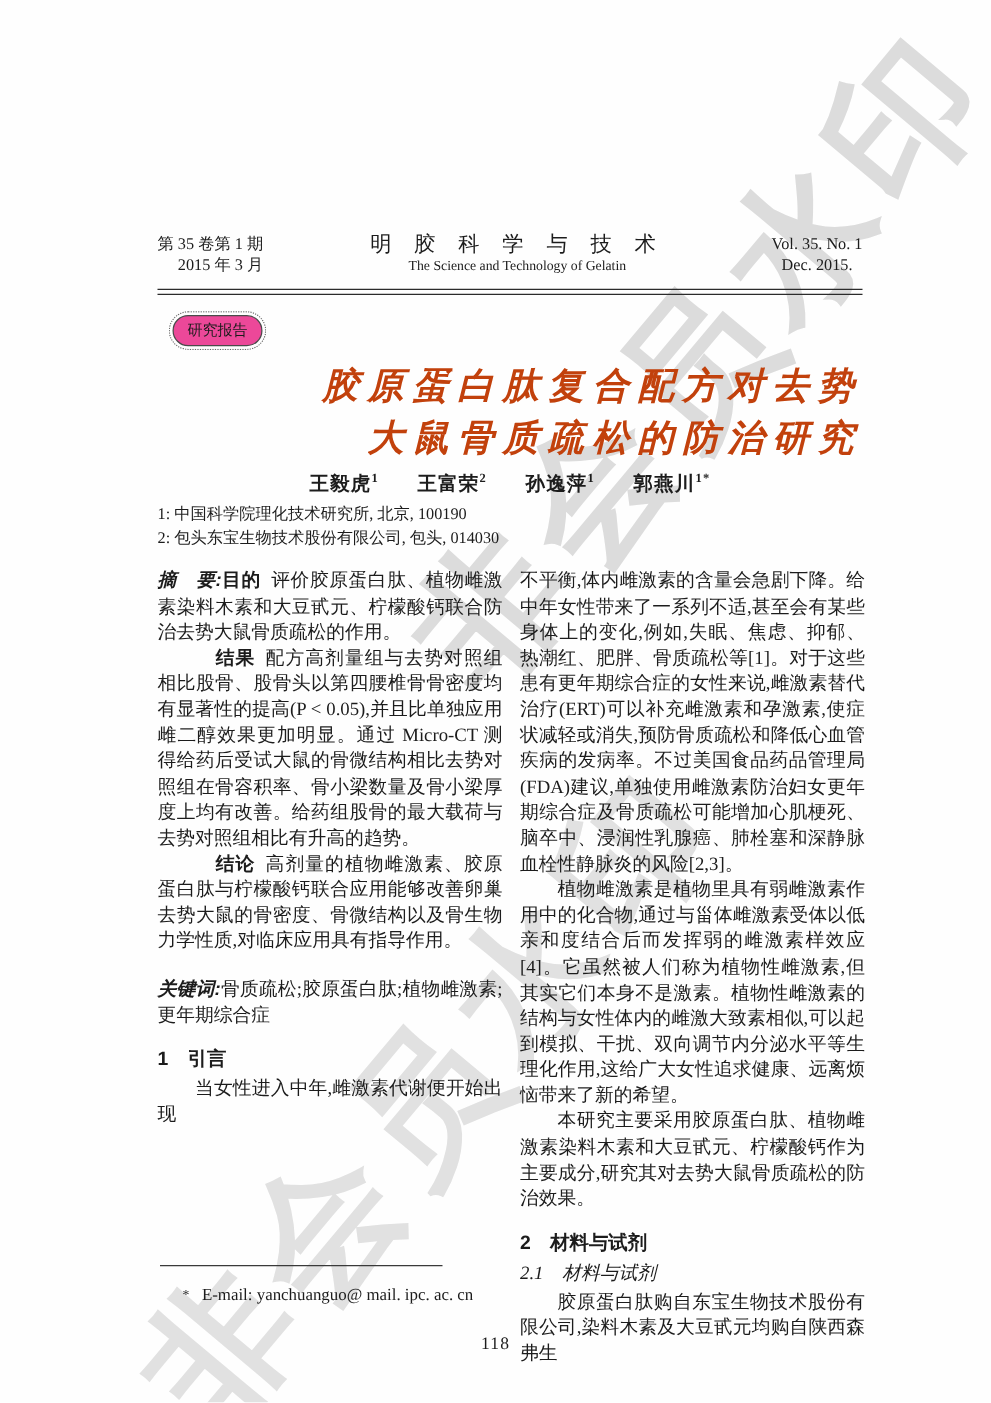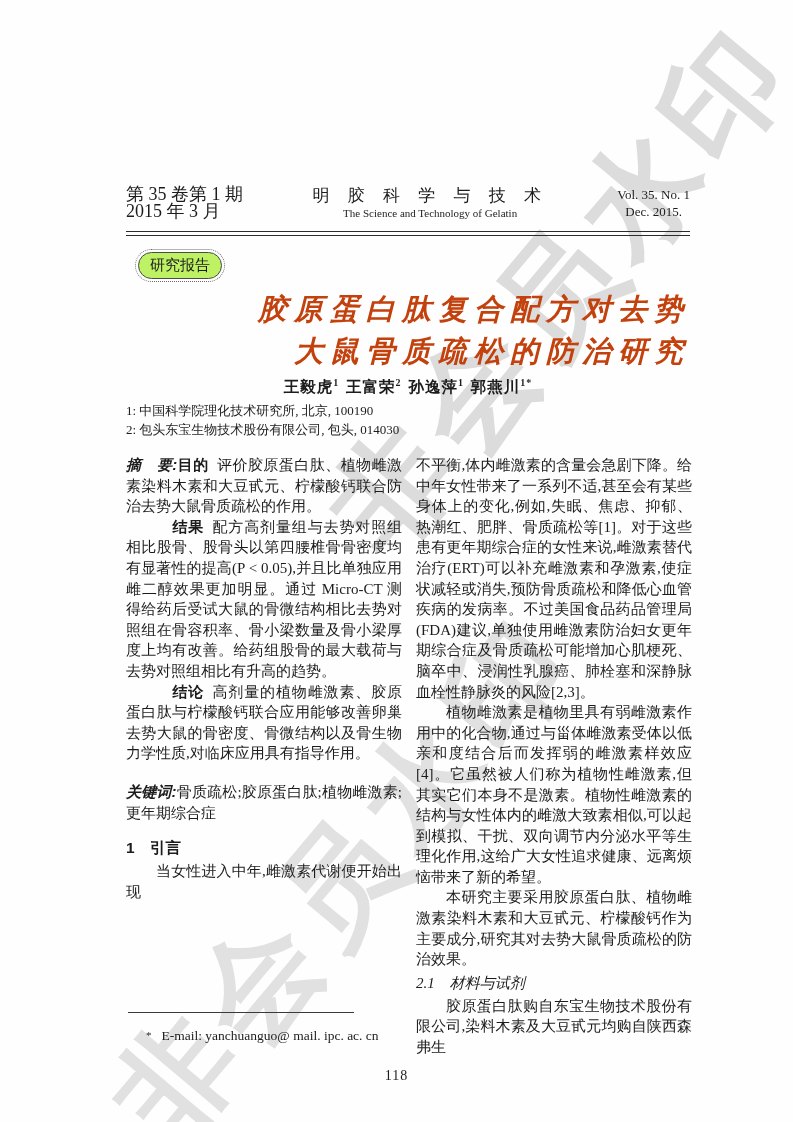--- a/index.html
+++ b/index.html
@@ -24,57 +24,57 @@
     transform:translate(-50%,-50%) rotate(-50deg);
     user-select:none;
   }
   .wm.wm-top{left:562px;top:290px;}
   .wm.wm-bottom{left:345px;top:880px;opacity:.85;}
   
   .header{
     left:126px;top:186px;width:564px;
     display:flex;justify-content:space-between;align-items:flex-start;
   }
-  .hdr-issue{font-size:18px;line-height:17px;text-align:left;white-space:nowrap;}
+  .hdr-issue{font-size:13px;line-height:17px;text-align:right;white-space:nowrap;}
   .hdr-journal{text-align:center;}
   .hdr-journal .cn{font-size:17px;letter-spacing:7px;line-height:19px;white-space:nowrap;}
   .hdr-journal .en{font-size:11px;line-height:16px;white-space:nowrap;}
   .hdr-vol{font-size:13px;line-height:17px;text-align:center;white-space:nowrap;}
   .double-rule{
     left:126px;top:231px;width:564px;height:3px;
     border-top:1.6px solid #2b2b2b;border-bottom:1px solid #2b2b2b;
   }
   
   .badge{
     left:138px;top:252px;
-    font-size:15px;
+    font-size:12px;
     padding:3px 11px;
     border:1px solid #4a4a4a;
     border-radius:14px;
     outline:1.5px dotted #6b6b6b;
     outline-offset:2px;
-    background:#bef264;
+    background:#ec4899;
     white-space:nowrap;
   }
   
   .title{
     left:126px;top:288px;width:564px;
     text-align:right;
     font-size:29px;line-height:42px;
     letter-spacing:7px;
     font-style:italic;
     font-weight:700;
     color:#c2410c;
   }
   .authors{
     left:126px;top:377px;width:564px;
     text-align:center;font-size:15.5px;font-weight:700;
     letter-spacing:1px;
   }
-  .authors .au{margin:0 1px;white-space:nowrap;}
+  .authors .au{margin:0 13px;white-space:nowrap;}
   .authors sup{font-size:10px;font-weight:700;}
   .affils{
     left:126px;top:401px;width:564px;
     font-size:13px;line-height:19px;
   }
   
   .columns{
     left:126px;top:455px;width:566px;
     display:flex;gap:14px;
     font-size:15px;line-height:20.6px;
@@ -167,20 +167,21 @@
         <b class="hei">关键词:</b><span>骨质疏松;胶原蛋白肽;植物雌激素;更年期综合症</span>
       </p>
       <div class="h3">1　引言</div>
       <p class="para ind2">当女性进入中年,雌激素代谢便开始出现</p>
     </div>
 
     <div class="col">
       <p class="para">不平衡,体内雌激素的含量会急剧下降。给中年女性带来了一系列不适,甚至会有某些身体上的变化,例如,失眠、焦虑、抑郁、热潮红、肥胖、骨质疏松等[1]。对于这些患有更年期综合症的女性来说,雌激素替代治疗(ERT)可以补充雌激素和孕激素,使症状减轻或消失,预防骨质疏松和降低心血管疾病的发病率。不过美国食品药品管理局(FDA)建议,单独使用雌激素防治妇女更年期综合症及骨质疏松可能增加心肌梗死、脑卒中、浸润性乳腺癌、肺栓塞和深静脉血栓性静脉炎的风险[2,3]。</p>
       <p class="para ind2">植物雌激素是植物里具有弱雌激素作用中的化合物,通过与甾体雌激素受体以低亲和度结合后而发挥弱的雌激素样效应[4]。它虽然被人们称为植物性雌激素,但其实它们本身不是激素。植物性雌激素的结构与女性体内的雌激大致素相似,可以起到模拟、干扰、双向调节内分泌水平等生理化作用,这给广大女性追求健康、远离烦恼带来了新的希望。</p>
       <p class="para ind2">本研究主要采用胶原蛋白肽、植物雌激素染料木素和大豆甙元、柠檬酸钙作为主要成分,研究其对去势大鼠骨质疏松的防治效果。</p>
+      <div class="h3">2　材料与试剂</div>
       <div class="sub">2.1　材料与试剂</div>
       <p class="para ind2">胶原蛋白肽购自东宝生物技术股份有限公司,染料木素及大豆甙元均购自陕西森弗生</p>
     </div>
 
   </div>
 
   <div class="layer foot-rule"></div>
   <div class="layer footnote">
     <span class="marker">*</span><span>E-mail: yanchuanguo@ mail. ipc. ac. cn</span>
   </div>

